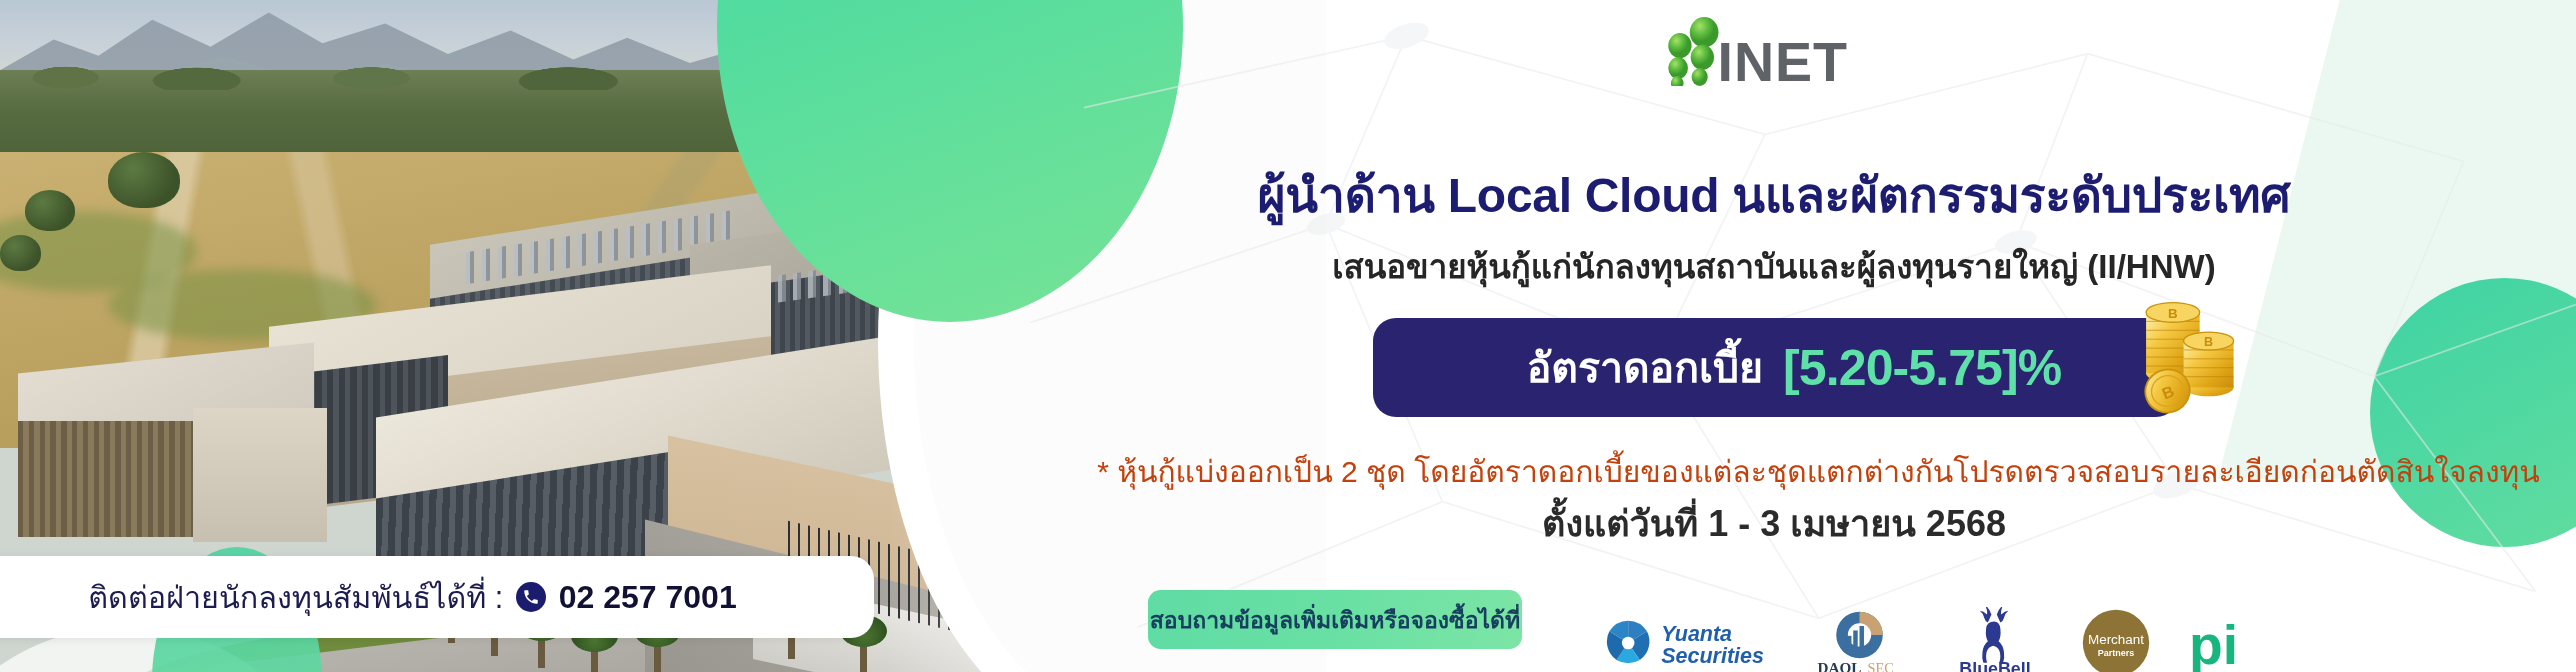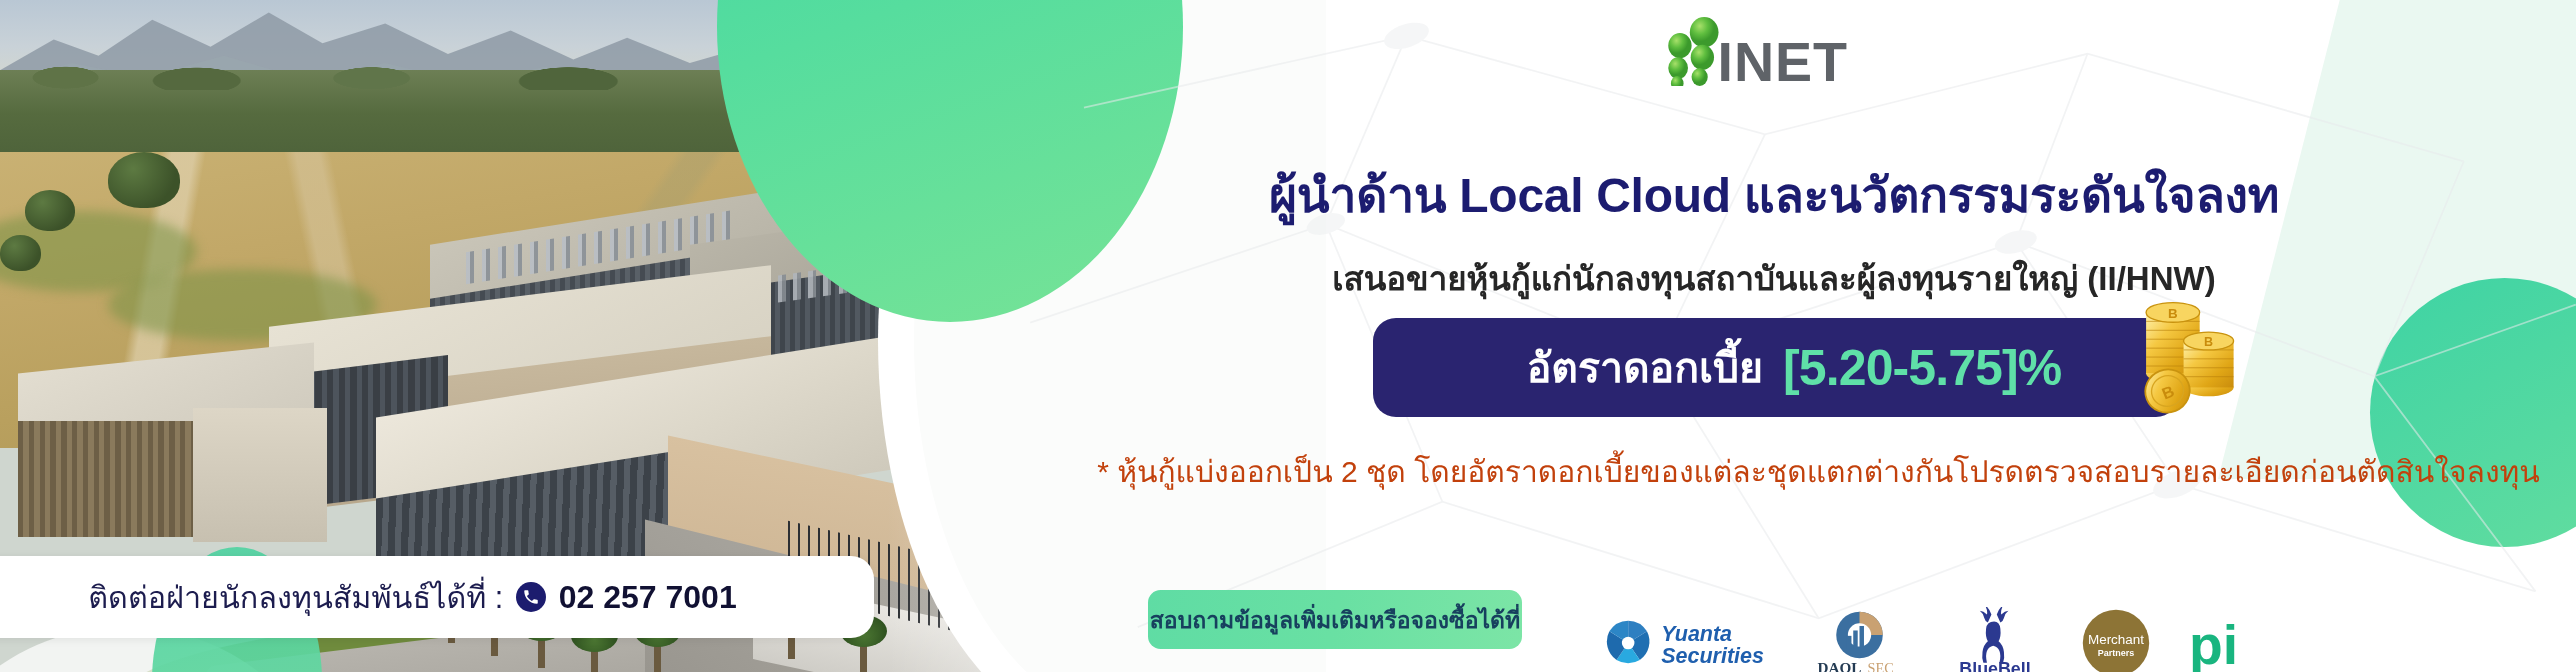--- a/index.html
+++ b/index.html
@@ -221,21 +221,20 @@
     position:absolute; left:0; top:157px; width:1398px;
     text-align:center;
     font-size:48px; font-weight:bold; color:#1c1c70;
     letter-spacing:-0.3px; white-space:nowrap;
   }
   .subhead{
     position:absolute; left:0; top:240px; width:1398px;
     text-align:center;
     font-size:33px; font-weight:bold; color:#262626;
     white-space:nowrap;
-    margin-top:12px;
   }
 
   
   .rate-box{
     position:absolute; left:298px; top:318px; width:806px; height:99px;
     background:#2a2470;
     border-radius:23px;
     display:flex; align-items:center; justify-content:center; gap:20px;
   }
   .rate-label{
@@ -396,21 +395,21 @@
           <ellipse cx="20" cy="33" rx="13" ry="14" fill="url(#bub)"></ellipse>
           <ellipse cx="45" cy="46" rx="13" ry="14" fill="url(#bub)"></ellipse>
           <ellipse cx="18" cy="58" rx="11" ry="12" fill="url(#bub)"></ellipse>
           <ellipse cx="42" cy="68" rx="9" ry="10" fill="url(#bub)"></ellipse>
           <ellipse cx="17" cy="75" rx="7" ry="8" fill="url(#bub)"></ellipse>
         </g>
         <text x="62" y="73" font-family="'Liberation Sans',sans-serif" font-size="62" font-weight="bold" fill="#5f6368" letter-spacing="1">INET</text>
       </svg>
     </div>
 
-    <div class="headline">ผู้นำด้าน Local Cloud และนวัตกรรมระดันใจลงท</div>
+    <div class="headline">ผู้นำด้าน Local Cloud นและผัตกรรมระดับประเทศ</div>
 
     <div class="subhead">เสนอขายหุ้นกู้แก่นักลงทุนสถาบันและผู้ลงทุนรายใหญ่ (II/HNW)</div>
 
     <div class="rate-box">
       <span class="rate-label">อัตราดอกเบี้ย</span>
       <span class="rate-value">[5.20-5.75]%</span>
     </div>
 
     <svg class="coins" viewBox="0 0 115 140">
       <defs>
@@ -454,20 +453,21 @@
         <g transform="rotate(-22 34 112)">
           <ellipse cx="34" cy="112" rx="25" ry="24" fill="url(#gold)" stroke="#c9930f" stroke-width="2"></ellipse>
           <ellipse cx="34" cy="112" rx="18" ry="17" fill="none" stroke="#d8a520" stroke-width="1.5"></ellipse>
           <text x="34" y="120" text-anchor="middle" font-size="18" font-weight="bold" fill="#c98c0c" font-family="'Liberation Sans',sans-serif">B</text>
         </g>
       </g>
     </svg>
 
     <div class="note">* หุ้นกู้แบ่งออกเป็น 2 ชุด โดยอัตราดอกเบี้ยของแต่ละชุดแตกต่างกันโปรดตรวจสอบรายละเอียดก่อนตัดสินใจลงทุน</div>
 
+    <div class="dateline">ตั้งแต่วันที่ 1 - 3 เมษายน 2568</div>
 
     <div class="cta">
       <span>สอบถามข้อมูลเพิ่มเติมหรือจองซื้อได้ที่</span>
     </div>
 
     <div class="partners">
 
       <div class="plogo">
         <svg width="170" height="56" viewBox="0 0 190 62">
           <g>

